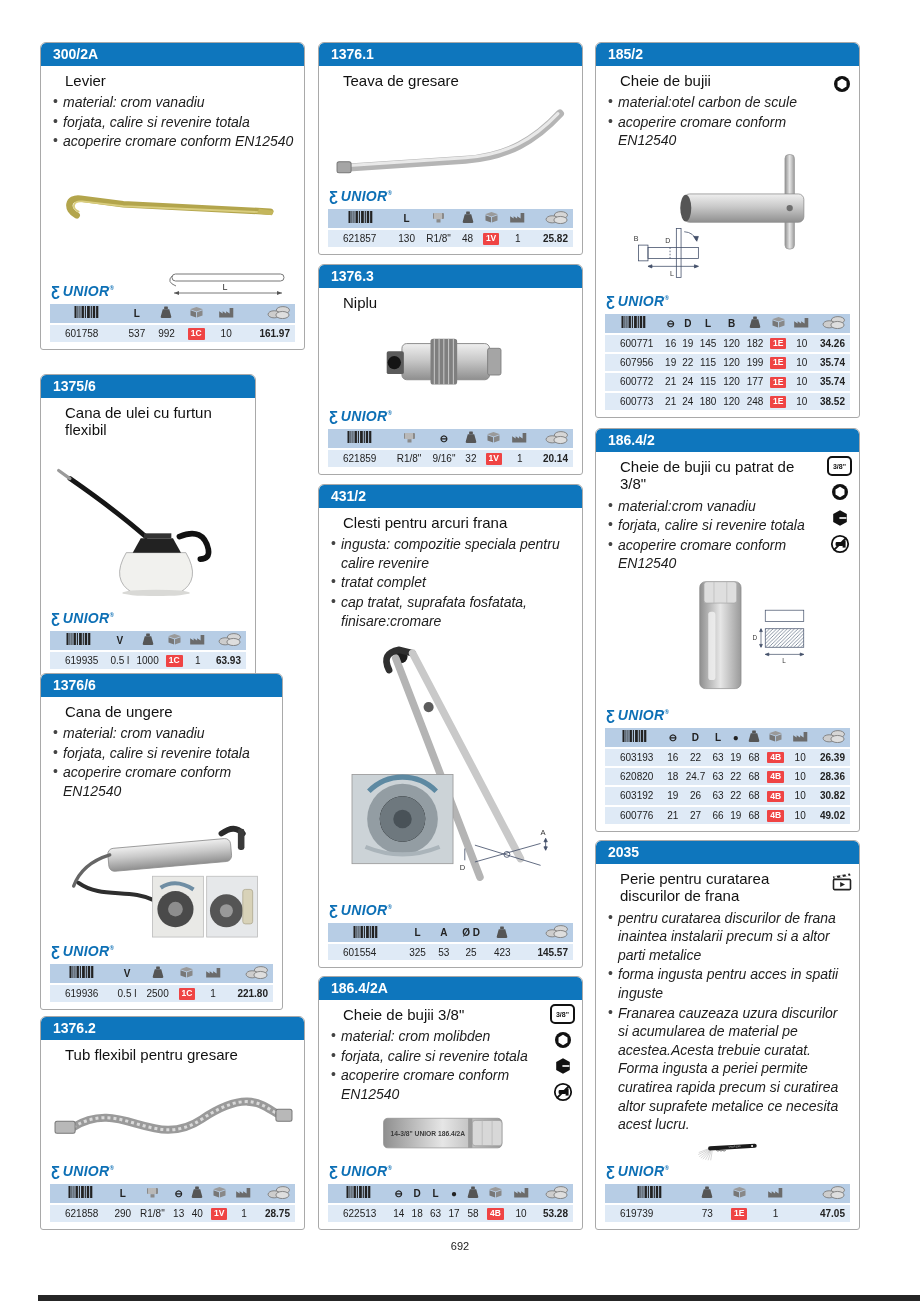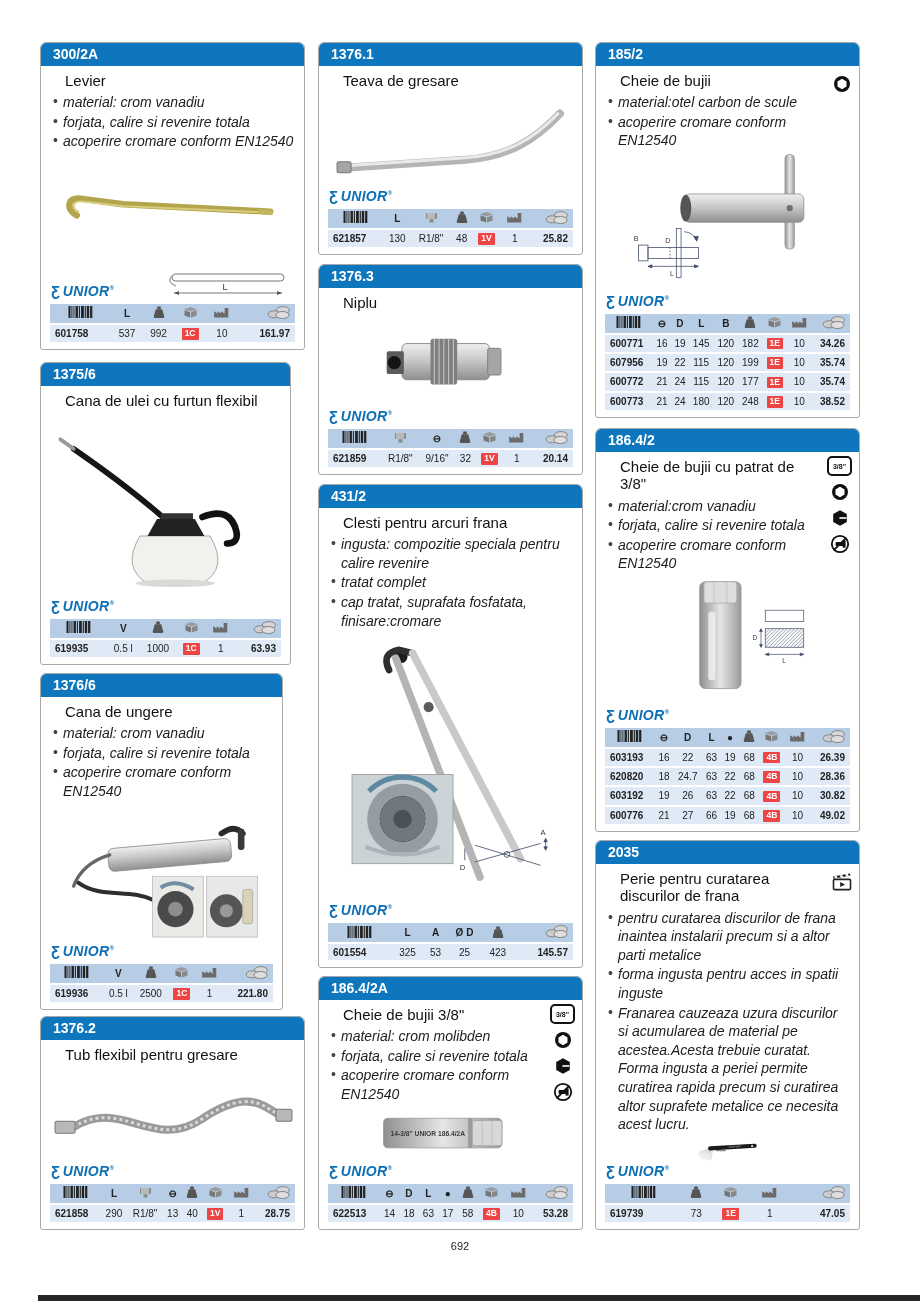--- a/index.html
+++ b/index.html
@@ -14,21 +14,21 @@
   .pad-icons{padding-right:32px;}
   .image-area{flex:1;min-height:0;position:relative;}
   .image-area svg{width:100%;height:100%;display:block;}
   .logo-row{display:flex;align-items:flex-end;justify-content:space-between;padding:1px 2px 3px;}
   .unior-logo{color:#0c6fb5;font-weight:bold;font-style:italic;font-size:14px;letter-spacing:.3px;white-space:nowrap;}
   .unior-logo .sym{display:inline-block;transform:scaleX(-1);margin-right:3px;font-style:normal;}
   .unior-logo sup{font-size:6px;}
   table.spec{width:calc(100% - 2px);margin:0 1px 2px;border-collapse:separate;border-spacing:0 2px;font-size:10px;}
   table.spec th{background:#b7cde5;padding:2px 2px;text-align:center;font-weight:bold;color:#222;height:15px;vertical-align:middle;}
   table.spec td{background:#dfeaf6;padding:2.5px 2px;text-align:center;color:#222;vertical-align:middle;}
-  table.spec .sku{font-weight:bold;text-align:left;padding-left:5px;}
+  table.spec .sku{font-weight:normal;text-align:left;padding-left:15px;}
   table.spec .price{font-weight:bold;text-align:right;padding-right:5px;}
   table.spec th.pr{text-align:right;padding-right:4px;}
   .badge{display:inline-block;background:#ef4444;color:#fff;font-size:8.5px;font-weight:bold;padding:1px 3px;border-radius:1px;line-height:1.1;}
   .ic-bar{width:25px;height:12px;}.ic-wt{width:12px;height:12px;}.ic-pkg{width:15px;height:12px;}
   .ic-fac{width:17px;height:11px;}.ic-coin{width:24px;height:13px;}.ic-thr{width:13px;height:11px;}
   .corner-icons{position:absolute;right:7px;display:flex;flex-direction:column;gap:6px;align-items:center;z-index:3;}
   .ci{width:20px;height:20px;}
   .ci-sq{width:21px;height:16px;border:2px solid #111;border-radius:5px;display:flex;align-items:center;justify-content:center;font-size:7px;font-weight:bold;color:#111;background:#fff;}
   .footer-page{position:absolute;left:0;right:0;top:1240px;text-align:center;font-size:11px;color:#222;}
   .bottom-bar{position:absolute;left:38px;right:0;bottom:0;height:6px;background:#262626;}
@@ -176,21 +176,21 @@
           <td>992</td>
           <td><span class="badge">1C</span></td>
           <td>10</td>
           <td class="price">161.97</td>
         </tr>
           </tbody>
       </table>
     </div>
   </div>
 
-  <div class="card" style="left:40px;top:362px;width:251px;height:303px">
+  <div class="card" style="left:40px;top:374px;width:216px;height:303px">
     <div class="card-header">1375/6</div>
     <div class="card-body">
       <div class="title">Cana de ulei cu furtun flexibil</div>
       <div class="image-area">
         <svg viewBox="0 0 246 170" preserveAspectRatio="xMidYMid meet">
           <path d="M120,98 C88,70 52,44 26,26" stroke="#161616" stroke-width="6" fill="none" stroke-linecap="round"></path>
           <line x1="26" y1="26" x2="12" y2="16" stroke="#9a9a9a" stroke-width="4" stroke-linecap="round"></line>
           <path d="M96,118 q-20,34 8,50 h58 q28,-16 8,-50 z" fill="#f1f1ee" stroke="#a3a3a3"></path>
           <path d="M104,118 l10,-18 h40 l10,18 z" fill="#222"></path>
           <path d="M118,100 h34 v-6 h-34 z" fill="#333"></path>

